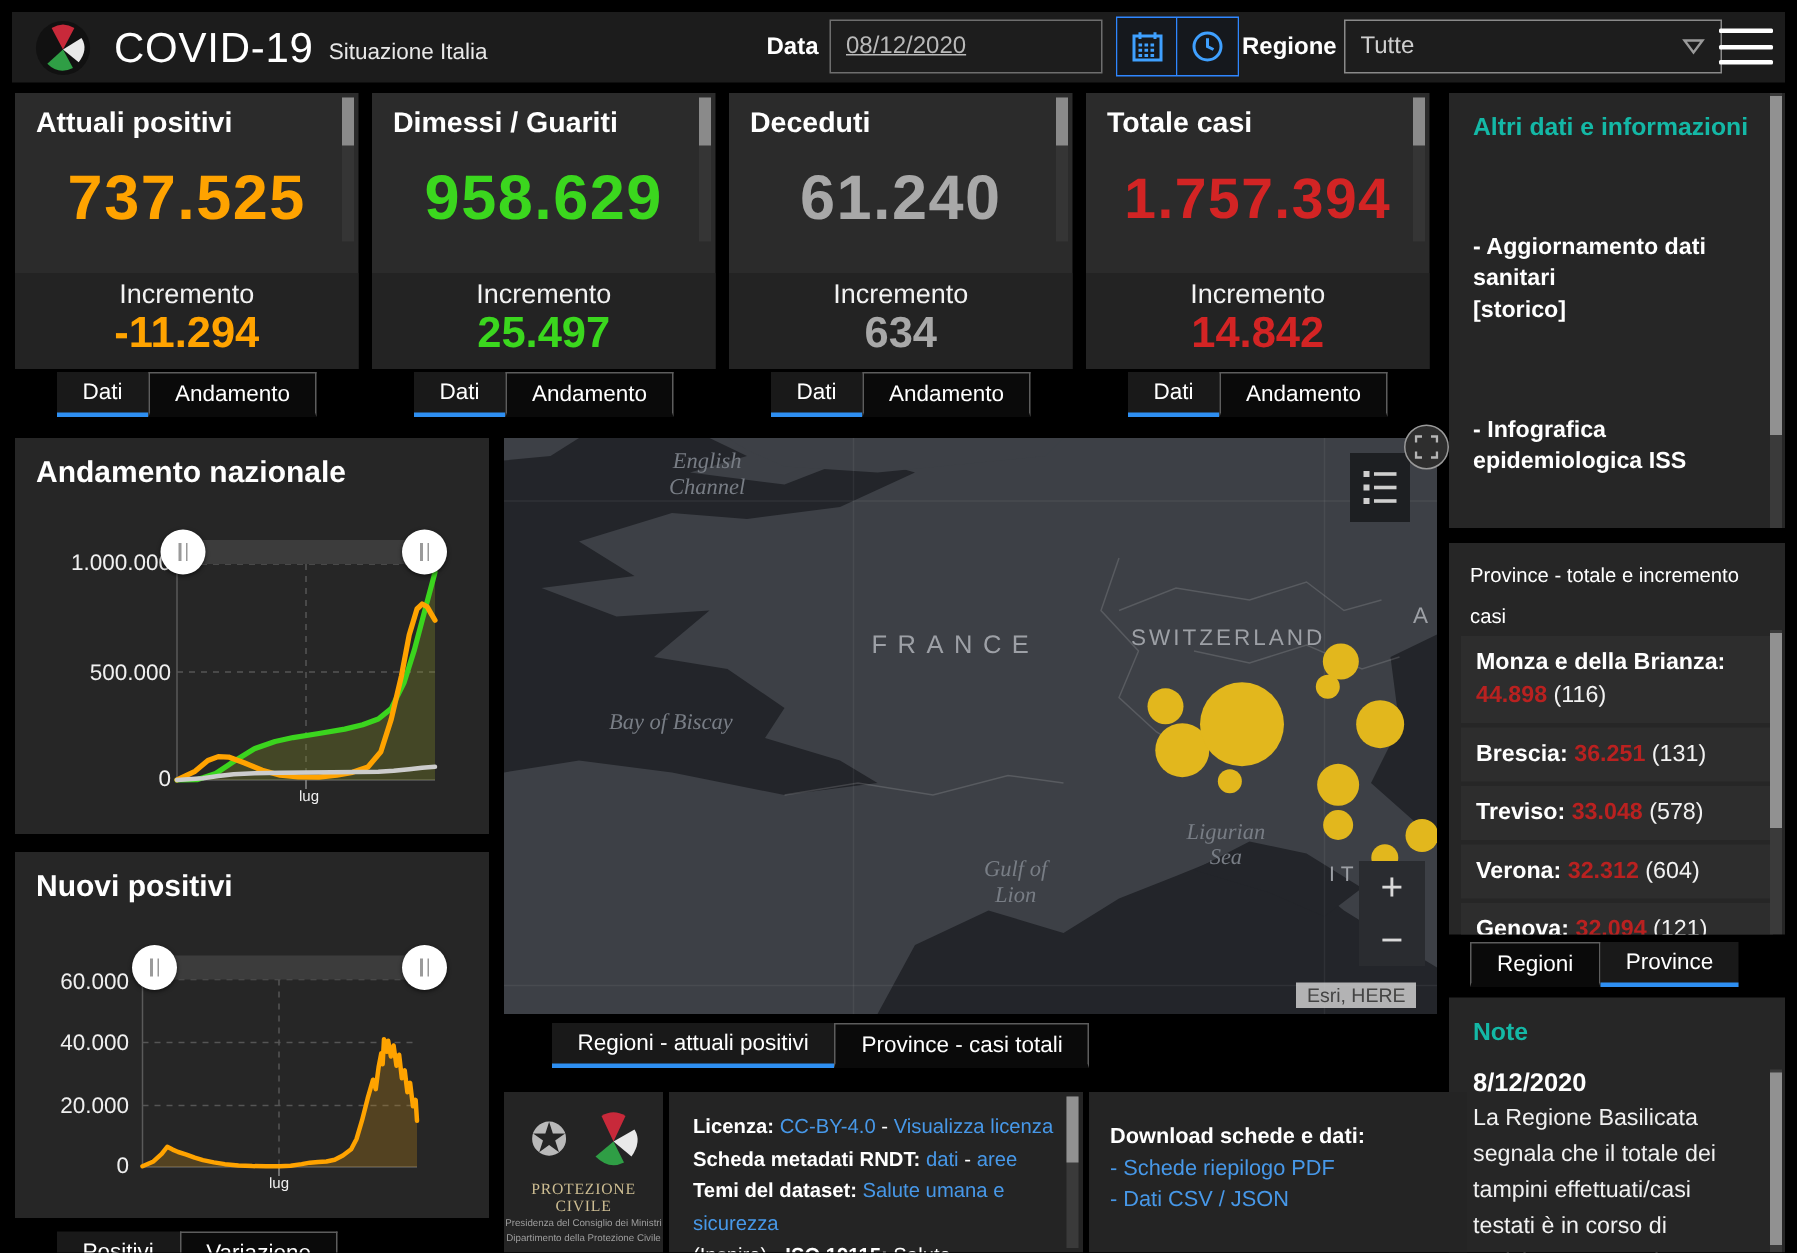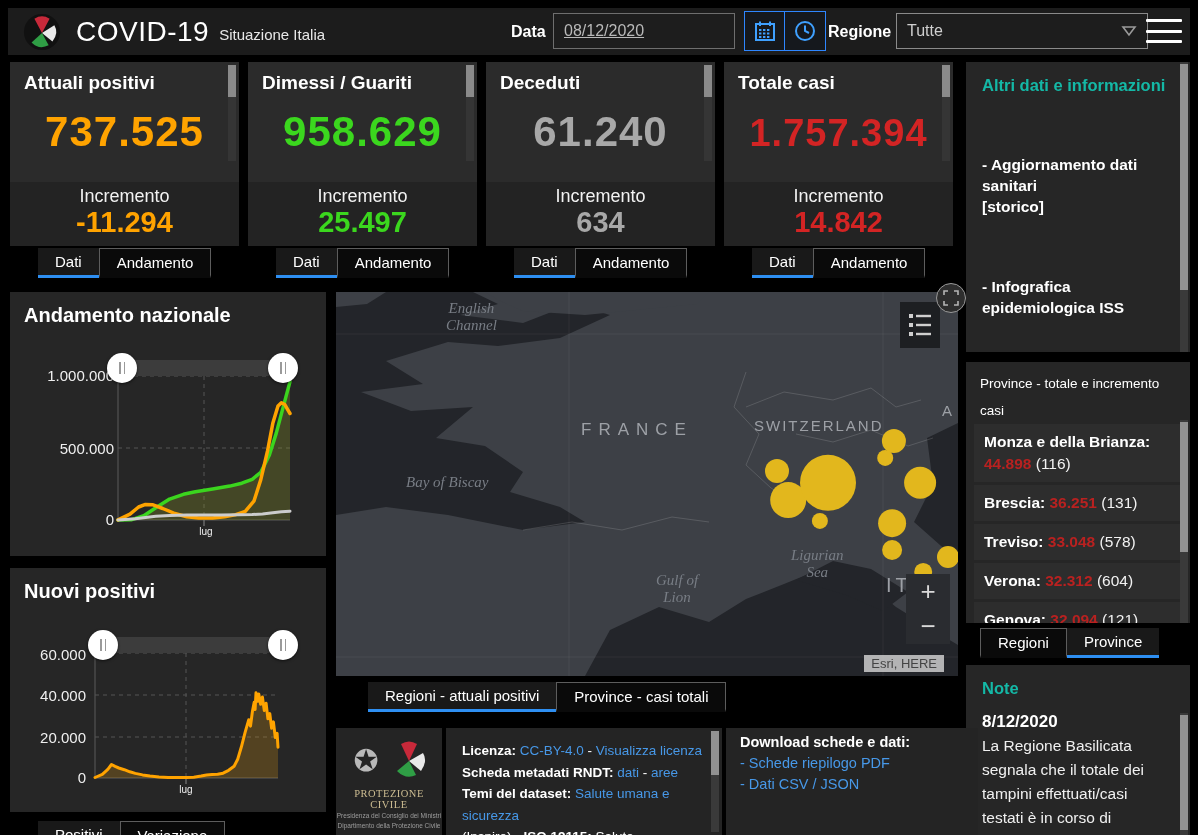--- a/index.html
+++ b/index.html
@@ -74,21 +74,21 @@
 
   
   .flogo { left:336px; top:728px; width:106px; height:107px; background:#242424; text-align:center; }
   .flogo-imgs { display:flex; justify-content:center; gap:6px; margin-top:8px; height:48px; align-items:center; }
   .emblem { width:34px; height:42px; display:flex; align-items:center; justify-content:center; font-size:30px; color:#b9b9b9; }
   .flogo-title { font-family:"Liberation Serif","DejaVu Serif",serif; color:#cdbd92; font-size:10.5px; letter-spacing:.5px; margin-top:4px; }
   .flogo-sub { font-size:6.5px; color:#9d9d9d; line-height:8px; margin-top:2px; }
   .finfo { left:446px; top:728px; width:276px; height:107px; background:#242424; padding:12px 16px 0 16px; font-size:13.5px; line-height:21.5px; }
   .finfo b { font-weight:bold; }
   .blue { color:#4798e8; cursor:pointer; }
-  .fdl { left:726px; top:728px; width:252px; height:107px; background:#242424; padding:4px 14px 0 14px; font-size:14.5px; line-height:21px; }
+  .fdl { left:726px; top:728px; width:252px; height:107px; background:#242424; padding:20px 14px 0 14px; font-size:14.5px; line-height:21px; }
   .fdl .dl-label { font-weight:bold; }
   .fdl .lnk { display:block; }
 </style>
 </head>
 <body>
 
 <div class="abs header">
   <div class="logo-box">
     <svg width="38" height="38" viewBox="0 0 40 40">
       <circle cx="20" cy="20" r="19" fill="#111"></circle>
@@ -320,21 +320,21 @@
   </svg>
   <div class="map-label water" style="left:110px; top:8px;">English
 Channel</div>
   <div class="map-label country" style="left:245px; top:128px;">FRANCE</div>
   <div class="map-label country" style="left:418px; top:125px; letter-spacing:2px; font-size:15px;">SWITZERLAND</div>
   <div class="map-label water" style="left:70px; top:182px;">Bay of Biscay</div>
   <div class="map-label water" style="left:320px; top:280px;">Gulf of
 Lion</div>
   <div class="map-label water" style="left:455px; top:255px;">Ligurian
 Sea</div>
-  <div class="map-label country" style="left:550px; top:282px; letter-spacing:4px; font-size:20px;text-align:right;">IT</div>
+  <div class="map-label country" style="left:550px; top:282px; letter-spacing:4px; font-size:14px;text-align:right;">IT</div>
   <div class="map-label country" style="left:606px; top:110px; letter-spacing:0; font-size:15px;">A</div>
 
   <div class="legend-btn" style="right:18px; top:10px;">
     <svg width="24" height="26" viewBox="0 0 24 26">
       <rect x="1" y="2" width="4" height="4" fill="#cfcfcf"></rect>
         <line x1="8" y1="4" x2="23" y2="4" stroke="#cfcfcf" stroke-width="2.4"></line>
       <rect x="1" y="11" width="4" height="4" fill="#cfcfcf"></rect>
         <line x1="8" y1="13" x2="23" y2="13" stroke="#cfcfcf" stroke-width="2.4"></line>
       <rect x="1" y="20" width="4" height="4" fill="#cfcfcf"></rect>
         <line x1="8" y1="22" x2="23" y2="22" stroke="#cfcfcf" stroke-width="2.4"></line>

